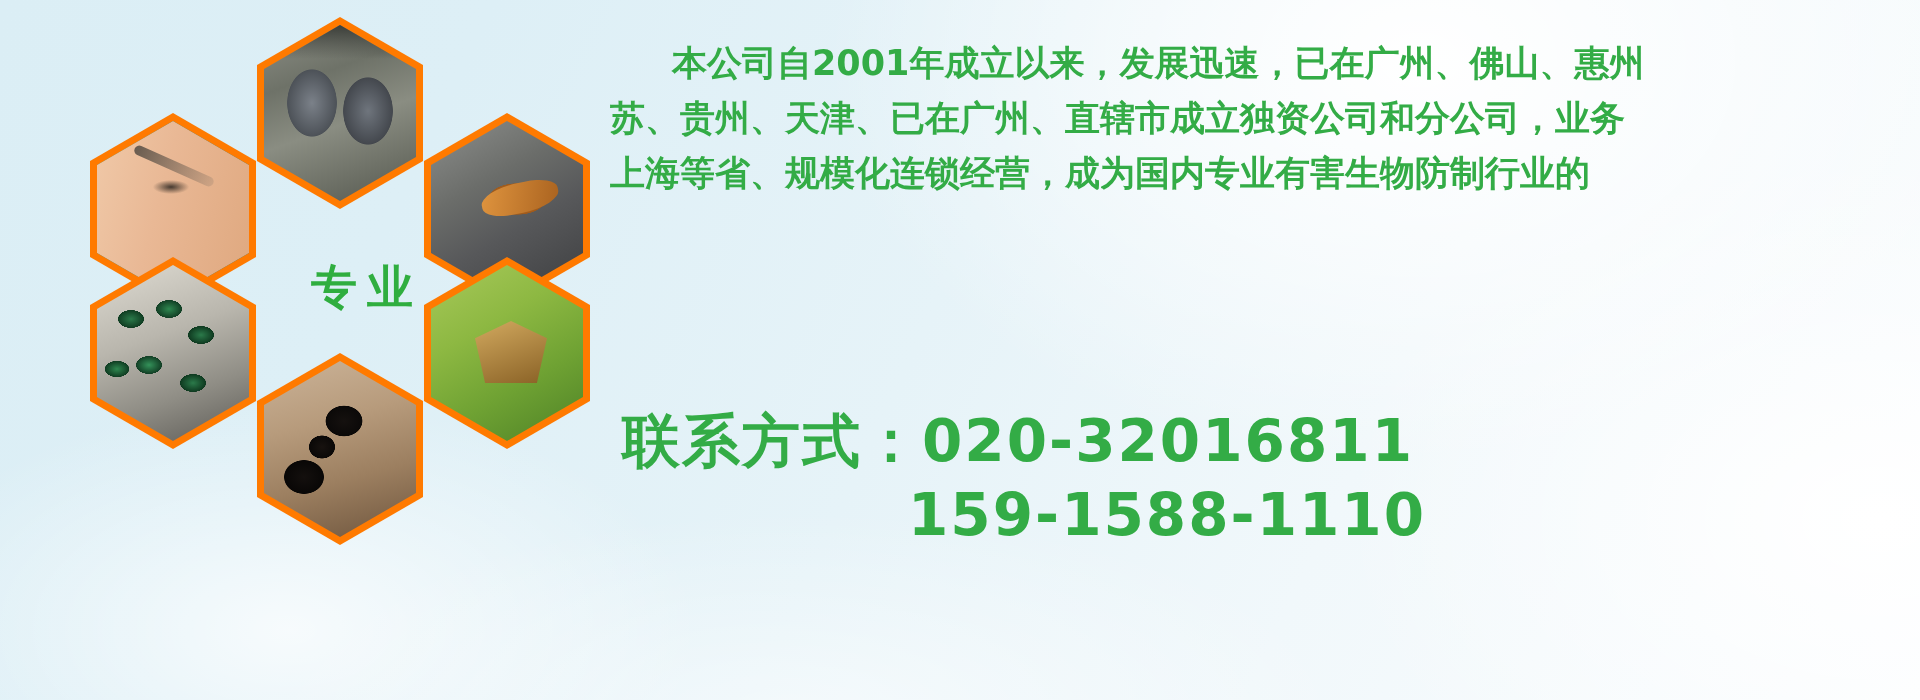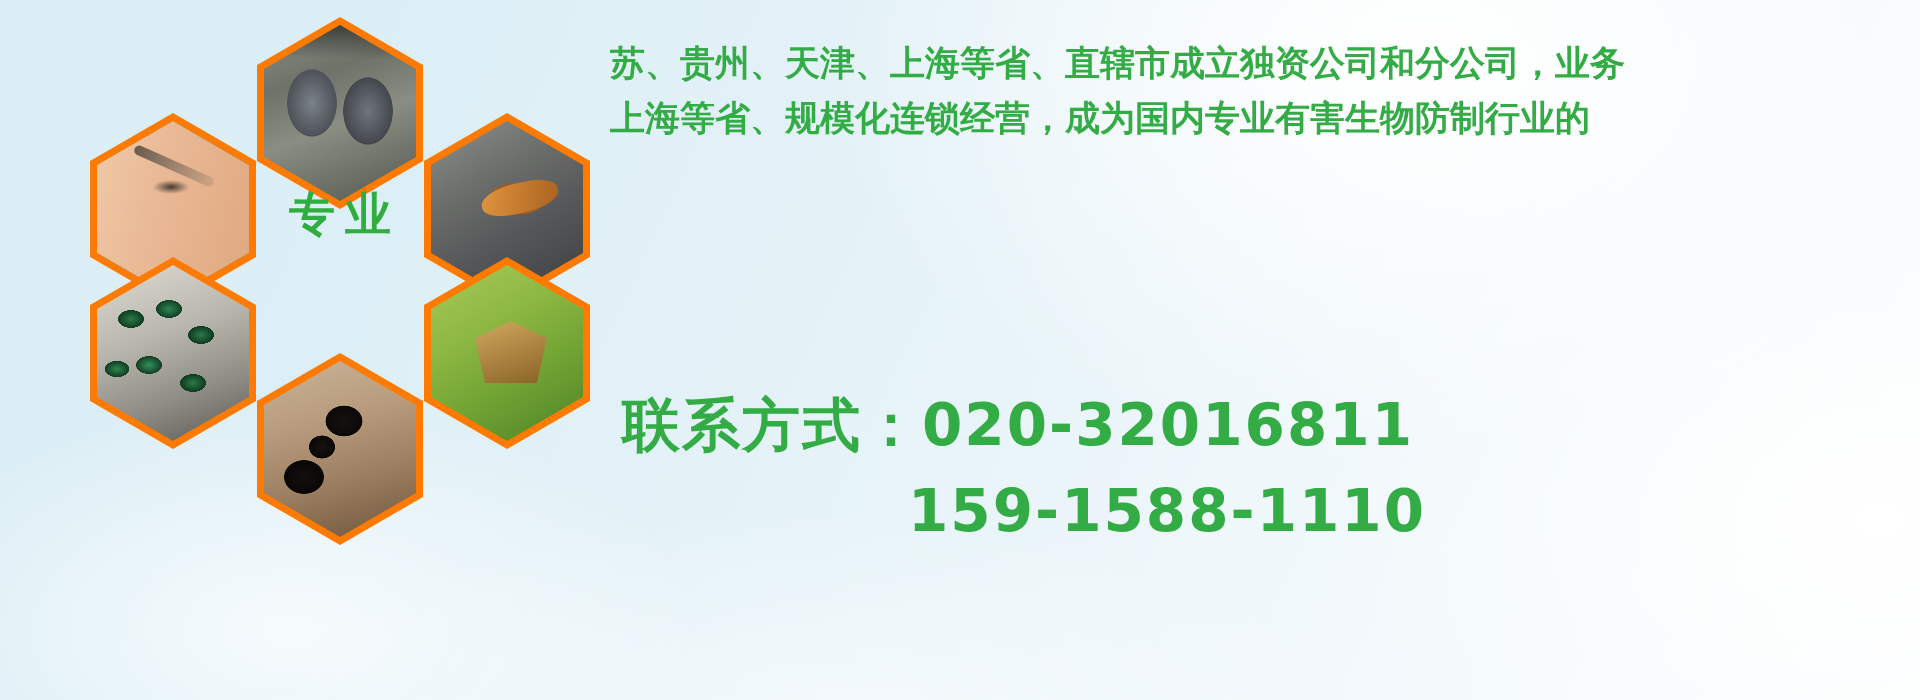--- a/index.html
+++ b/index.html
@@ -38,21 +38,21 @@
   }
   .hex > .inner{
     width:152px;height:176px;
     -webkit-clip-path:polygon(50% 0%,100% 25%,100% 75%,50% 100%,0% 75%,0% 25%);
     clip-path:polygon(50% 0%,100% 25%,100% 75%,50% 100%,0% 75%,0% 25%);
     position:relative;overflow:hidden;
   }
   .hex .photo{position:absolute;inset:0;}
   #combLabel{
     position:absolute;left:167px;top:183px;width:166px;height:192px;
-    display:flex;flex-direction:row;align-items:flex-start;justify-content:center;
+    display:flex;flex-direction:column;align-items:flex-end;justify-content:center;
     gap:12px;
   }
   #combLabel span{
     color:#2fae3f;font-size:46px;font-weight:bold;letter-spacing:10px;
     text-indent:10px;line-height:1;
     font-family:"DejaVu Sans","Liberation Sans",sans-serif;
   }
 
   
   .p-mosquito{
@@ -119,27 +119,27 @@
   
   #body-copy{
     position:absolute;left:610px;top:36px;width:1290px;
     color:#33ac46;
     font-family:"DejaVu Sans","Liberation Sans",sans-serif;
     font-size:35px;line-height:55px;font-weight:700;
     letter-spacing:0px;
   }
   #body-copy .indent{display:inline-block;width:62px;}
   #contact{
-    position:absolute;left:622px;top:388px;width:1290px;
+    position:absolute;left:622px;top:404px;width:1290px;
     color:#33ac46;
     font-family:"DejaVu Sans","Liberation Sans",sans-serif;
     font-weight:700;font-size:58px;line-height:74px;
     letter-spacing:2px;white-space:nowrap;
   }
-  #contact .line2{display:block;padding-left:286px;margin-top:12px;}
+  #contact .line2{display:block;padding-left:286px;}
 </style>
 </head>
 <body>
 
 <div id="stage">
 
   <div id="hazeL"></div>
   <div id="hazeB"></div>
 
   <div id="comb">
@@ -179,21 +179,22 @@
           <div class="photo p-stinkbug"></div>
         </div>
     </div>
 
     <div id="combLabel">
       <span>专业</span>
     </div>
   </div>
 
   <div id="body-copy">
-    <div>苏、贵州、天津、上海等省、直辖市成立独资公司和分公司，业务</div>
+    <div><span class="indent"></span><span>本公司自2001年成立以来，发展迅速，已在广州、佛山、惠州</span></div>
+    <div>苏、贵州、天津、已在广州、直辖市成立独资公司和分公司，业务</div>
     <div>上海等省、规模化连锁经营，成为国内专业有害生物防制行业的</div>
   </div>
 
   <div id="contact">
     <div><span>联系方式：</span><span>020-32016811</span></div>
     <span class="line2">159-1588-1110</span>
   </div>
 
 </div>
 

